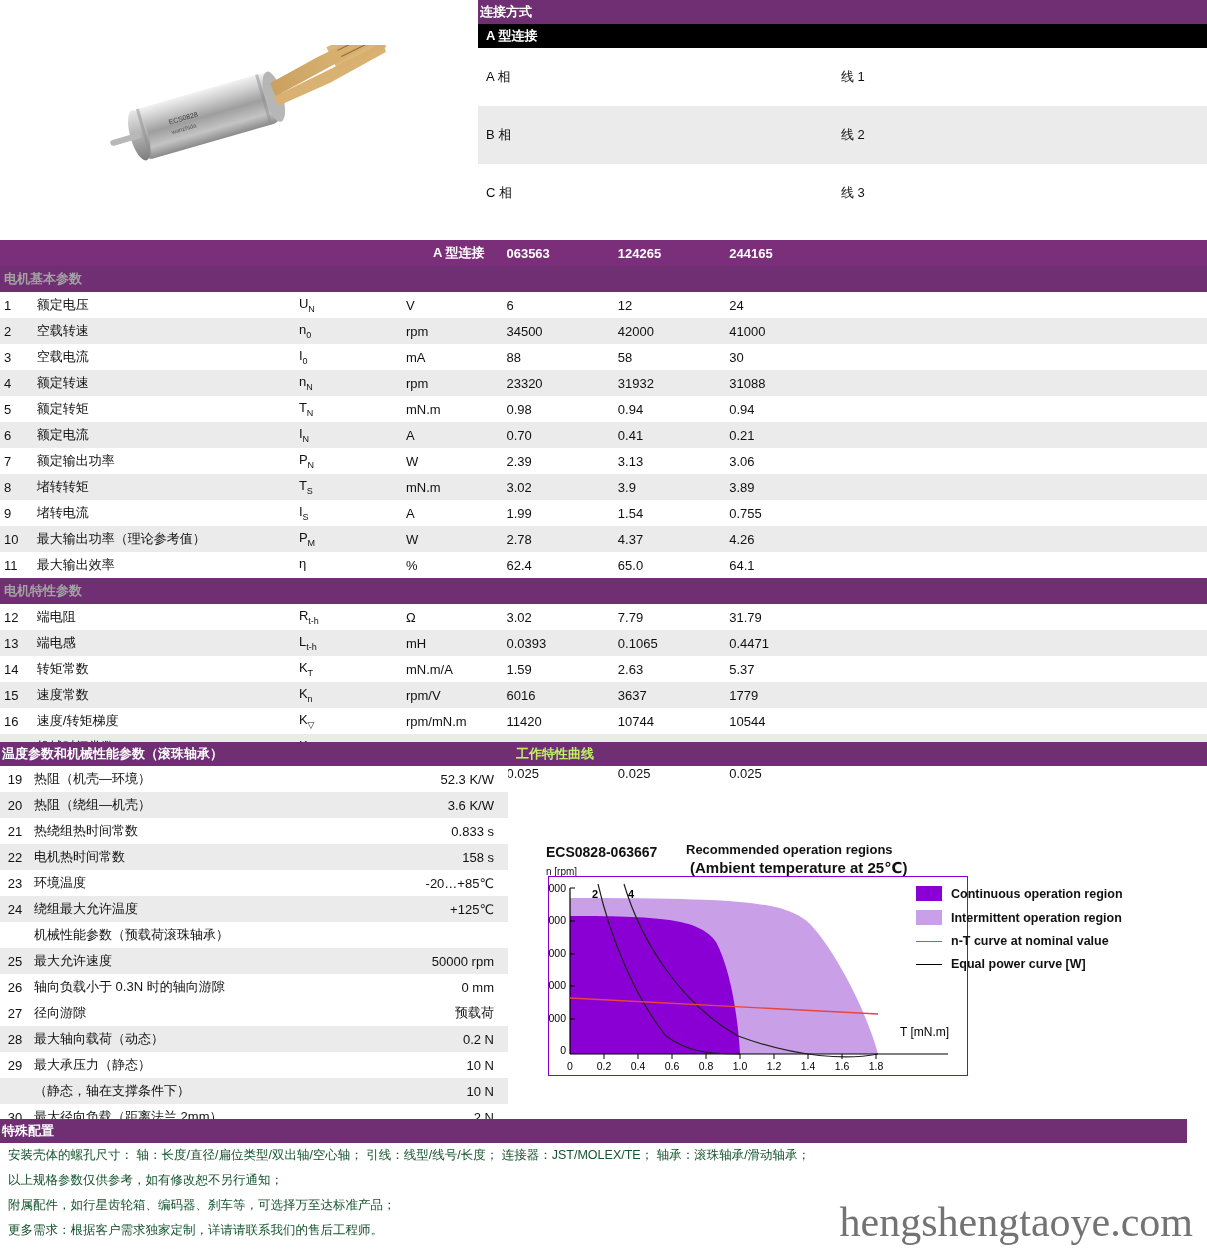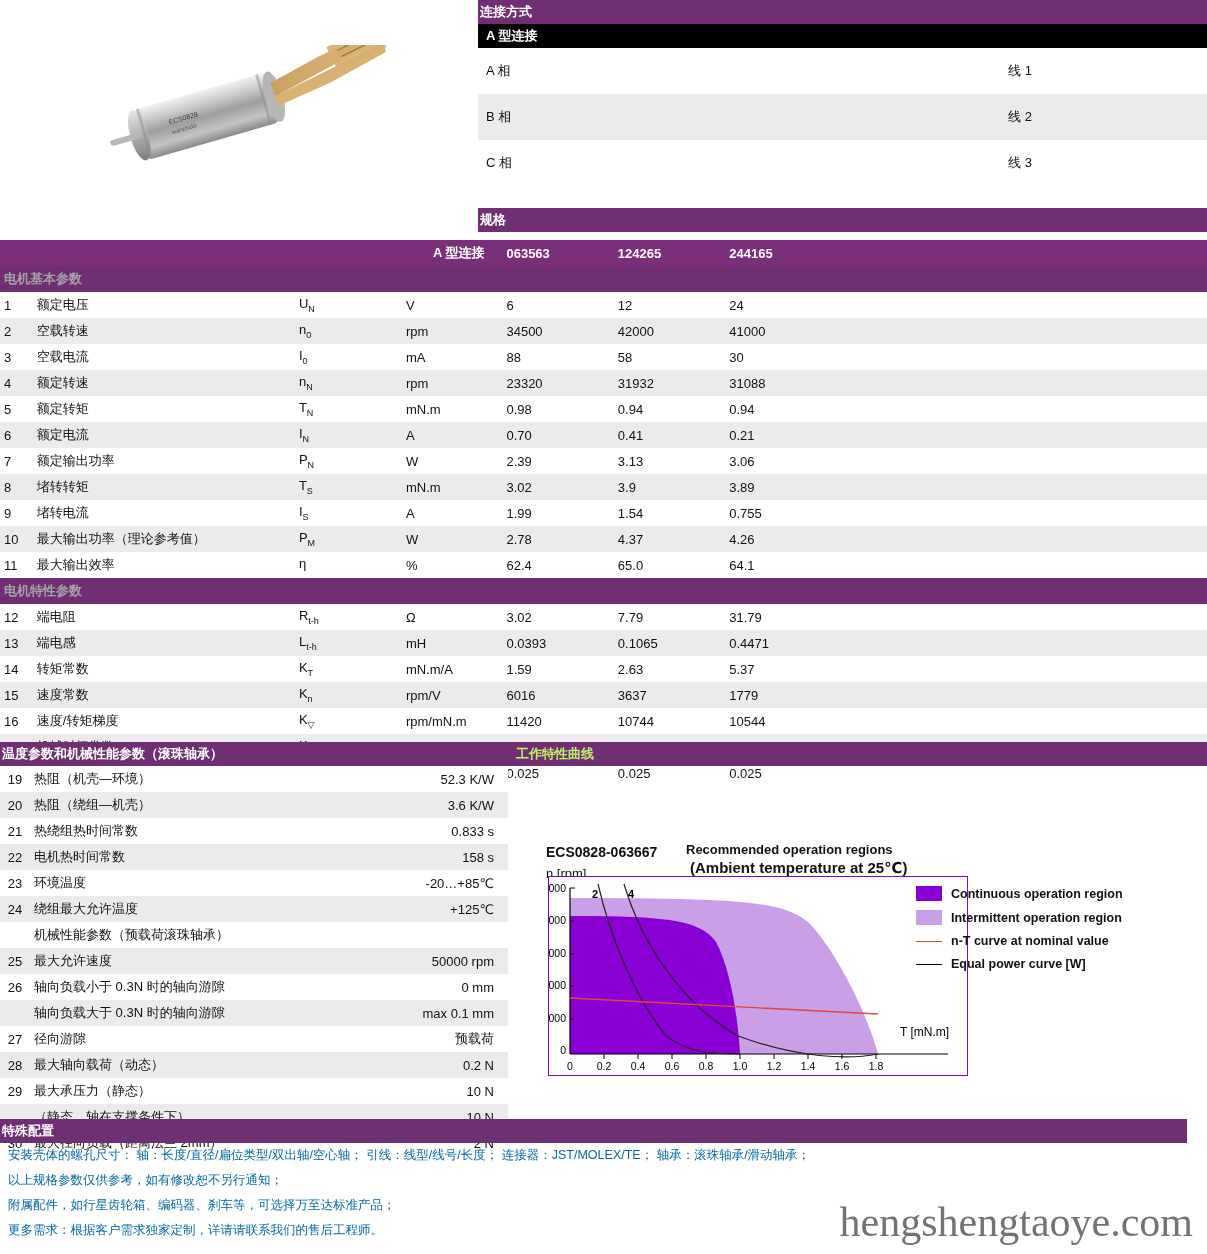--- a/index.html
+++ b/index.html
@@ -6,23 +6,23 @@
   body{width:1207px;height:1254px;background:#fff;font-family:"Liberation Sans","DejaVu Sans",sans-serif;font-size:13px;color:#111;position:relative;overflow:hidden;}
   .hdrbar{background:#6f2f72;color:#fff;font-weight:bold;padding:3px 2px;font-size:13px;}
   .black{background:#000;}
   table{border-collapse:collapse;}
   
   #motor-photo{position:absolute;left:0;top:0;width:470px;height:232px;background:#fff;}
   .motor-svg{position:absolute;left:95px;top:45px;}
   
   #top-right{position:absolute;left:478px;top:0;width:729px;}
   .trow{display:flex;font-size:13px;}
-  .trow>div{padding:14px 8px;}
+  .trow>div{padding:20px 8px;}
   .t-label{width:355px;box-sizing:border-box;}
-  .t-val{flex:1;box-sizing:border-box;text-align:center;}
+  .t-val{flex:1;box-sizing:border-box;}
   .alt0{background:#ffffff;}
   .alt1{background:#ebebeb;}
   .sub-hdr{background:#000;color:#fff;font-weight:bold;padding:3px 8px;}
   
   #main-table{position:absolute;left:0;top:240px;width:1207px;}
   #main-table table{width:1207px;table-layout:fixed;}
   #main-table td{padding:2px 4px;font-size:13px;vertical-align:middle;height:22px;}
   .c-num{width:30px;text-align:center;}
   .c-name{width:240px;}
   .c-sym{width:98px;text-align:center;}
@@ -39,21 +39,21 @@
   #temp-table table{width:508px;table-layout:fixed;}
   #temp-table td{padding:2px 4px;font-size:13px;height:22px;margin-left:28px;}
   .tt-num{width:30px;text-align:center;}
   .tt-name{width:300px;}
   .tt-val{width:178px;text-align:right;padding-right:14px!important;}
   
   #chart-panel{position:absolute;left:508px;top:742px;width:699px;height:360px;}
   .chart-hdr{background:#6f2f72;color:#bef264;font-weight:bold;padding:3px 8px;font-size:13px;}
   
   #special{position:absolute;left:0;top:1119px;width:1187px;}
-  .spec-line{padding:4px 8px;font-size:12.5px;color:#0369a1;}
+  .spec-line{padding:4px 8px;font-size:12.5px;color:#14532d;}
   #watermark{position:absolute;right:14px;bottom:8px;font-size:42px;color:#737373;font-family:Liberation Serif, serif;letter-spacing:0px;}
   .legend-row{display:flex;align-items:center;margin-bottom:9px;font-size:12.5px;font-weight:bold;}
   .sw{width:26px;height:15px;margin-right:9px;}
   .ln{width:26px;height:0;border-top:1.5px solid #000;margin-right:9px;}
 </style>
 </head>
 <body>
 
 <div id="motor-photo">
   <svg class="motor-svg" width="300" height="120" viewBox="0 0 300 120">
@@ -441,25 +441,20 @@
     <tr class="r-odd">
           <td class="tt-num">25</td>
           <td>最大允许速度</td>
           <td class="tt-val">50000 rpm</td>
         </tr>
     <tr class="r-even">
           <td class="tt-num">26</td>
           <td>轴向负载小于 0.3N 时的轴向游隙</td>
           <td class="tt-val">0 mm</td>
         </tr>
-    <tr class="r-odd">
-          <td class="tt-num"></td>
-          <td>轴向负载大于 0.3N 时的轴向游隙</td>
-          <td class="tt-val">max 0.1 mm</td>
-        </tr>
     <tr class="r-even">
           <td class="tt-num">27</td>
           <td>径向游隙</td>
           <td class="tt-val">预载荷</td>
         </tr>
     <tr class="r-odd">
           <td class="tt-num">28</td>
           <td>最大轴向载荷（动态）</td>
           <td class="tt-val">0.2 N</td>
         </tr>
@@ -480,21 +475,21 @@
         </tr>
   </tbody>
     </table>
 </div>
 
 <div id="chart-panel">
   <div class="chart-hdr">工作特性曲线</div>
 
   <div style="position:relative;height:335px;">
     <div style="position:absolute;left:38px;top:78px;font-weight:bold;font-size:14px;">ECS0828-063667</div>
-    <div style="position:absolute;left:38px;top:100px;font-size:13px;">n [rpm]</div>
+    <div style="position:absolute;left:38px;top:100px;font-size:10px;">n [rpm]</div>
     <div style="position:absolute;left:178px;top:76px;font-weight:bold;font-size:13px;">Recommended operation  regions</div>
     <div style="position:absolute;left:182px;top:93px;font-weight:bold;font-size:15px;">(Ambient temperature at 25℃)</div>
 
     <svg style="position:absolute;left:40px;top:110px;" width="420" height="200" viewBox="0 0 420 200">
       <rect x="0.5" y="0.5" width="419" height="199" fill="#fff" stroke="#8a00d4" stroke-width="1"></rect>
 
       <path d="M22 22 C 200 22, 238 26, 262 48 C 290 78, 320 140, 330 178 L22 178 Z" fill="#c9a0e8"></path>
 
       <path d="M22 40 C 120 40, 152 44, 168 66 C 182 92, 190 140, 192 178 L22 178 Z" fill="#8a00d4"></path>
 

